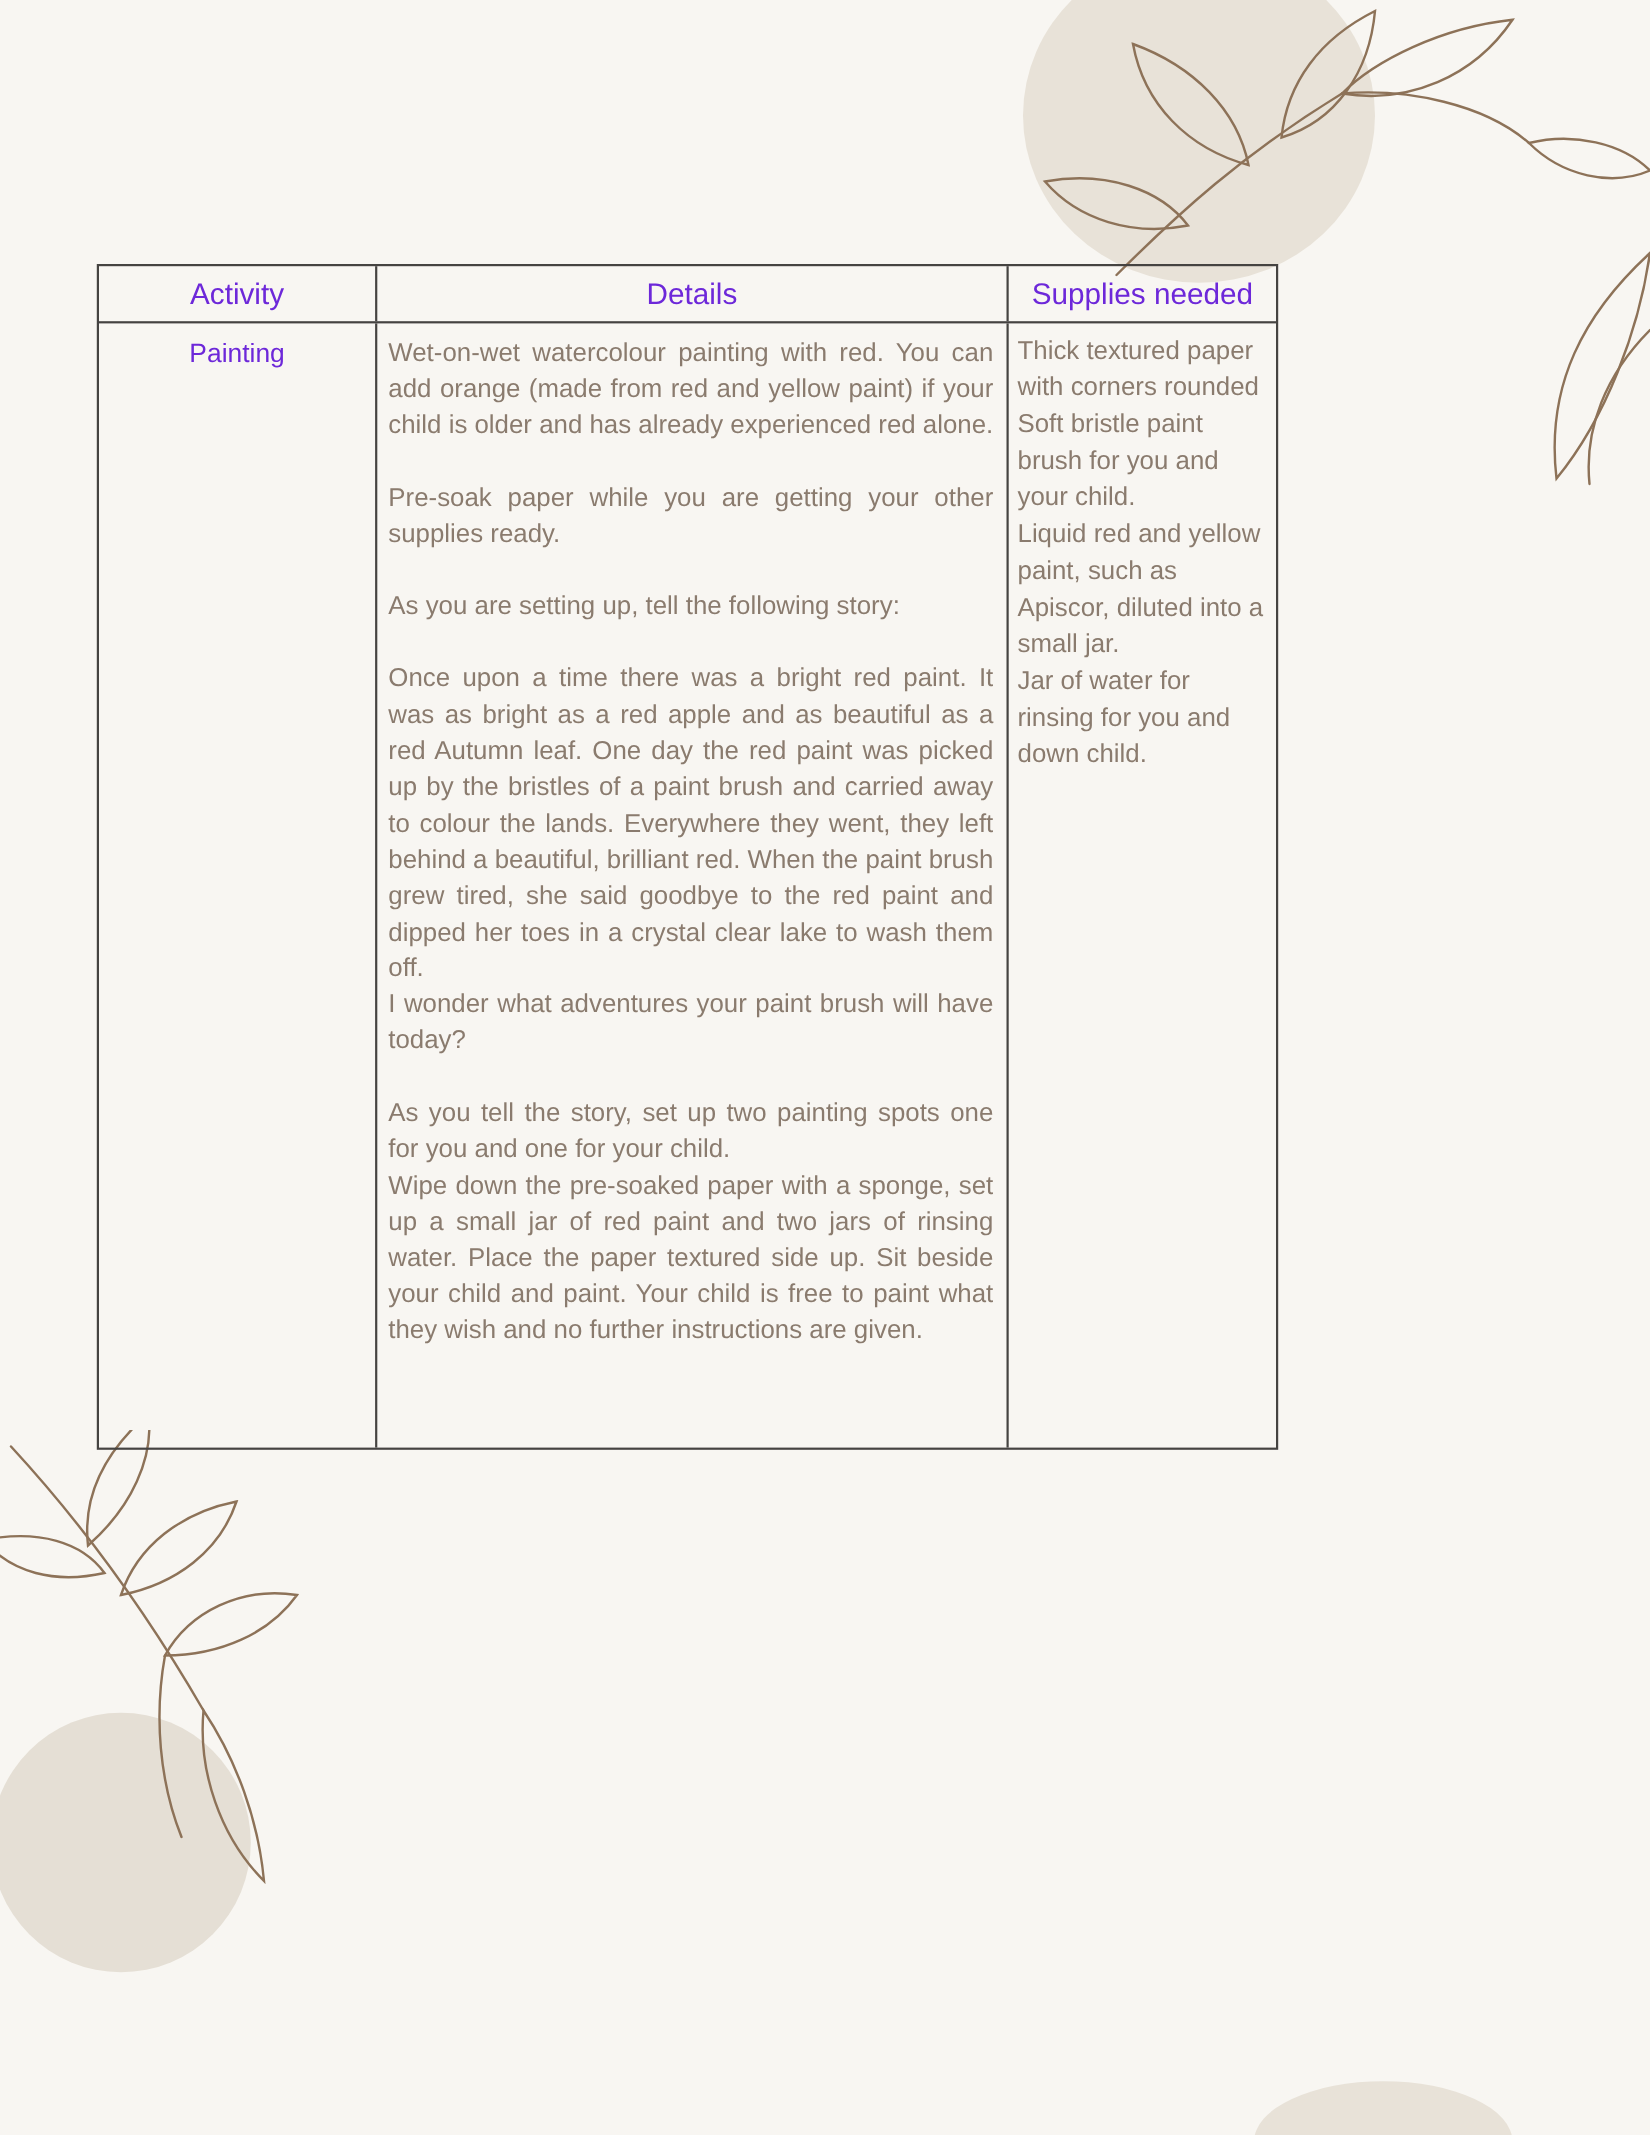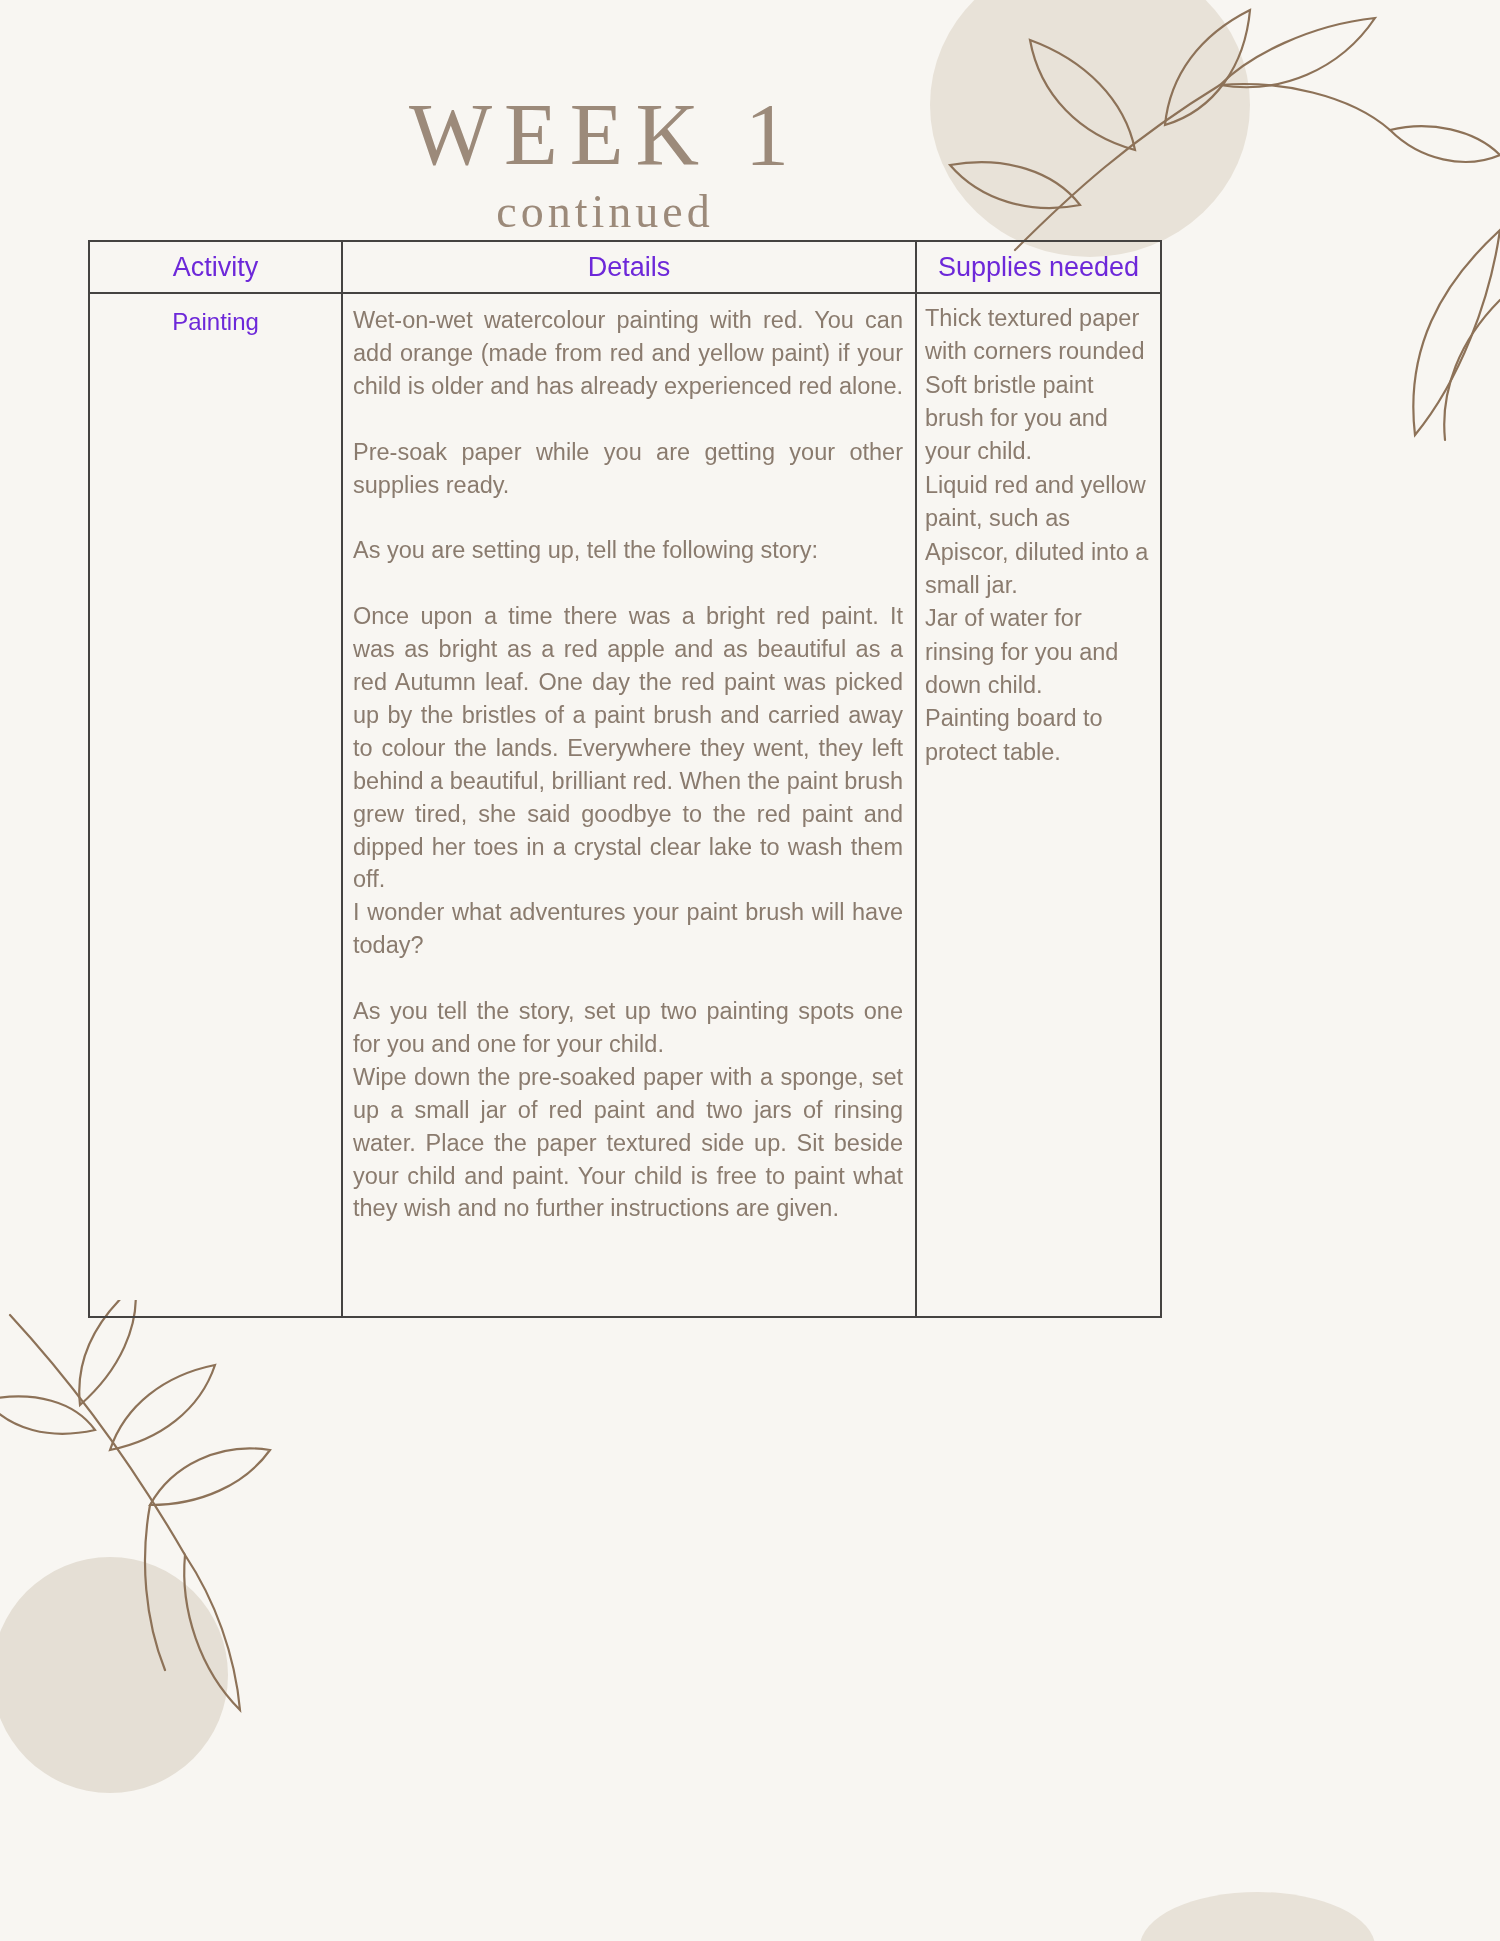--- a/index.html
+++ b/index.html
@@ -125,24 +125,20 @@
       <path d="M110 150 C160 140 200 110 215 65 C165 75 125 105 110 150 Z"></path>
       <path d="M95 130 C50 140 10 130 -15 100 C35 90 75 102 95 130 Z"></path>
       <path d="M150 205 C200 205 245 185 270 150 C220 142 172 165 150 205 Z"></path>
       <path d="M185 255 C215 300 235 355 240 410 C200 370 180 310 185 255 Z"></path>
       <path d="M150 205 C140 260 145 320 165 370"></path>
     </g>
   </svg>
 
   <div class="blob-bottom-right"></div>
 
-  <div class="title-block">
-    <div class="page-title">WEEK 1</div>
-    <div class="page-subtitle">continued</div>
-  </div>
 
   <div class="activity-table">
     <div class="t-header">
       <div class="th-cell col-activity">Activity</div>
       <div class="th-cell col-details">Details</div>
       <div class="th-cell">Supplies needed</div>
     </div>
     <div class="t-row">
       <div class="cell col-activity activity-cell">Painting</div>
       <div class="cell col-details details-cell">
@@ -152,18 +148,17 @@
         <p>Once upon a time there was a bright red paint. It was as bright as a red apple and as beautiful as a red Autumn leaf. One day the red paint was picked up by the bristles of a paint brush and carried away to colour the lands. Everywhere they went, they left behind a beautiful, brilliant red. When the paint brush grew tired, she said goodbye to the red paint and dipped her toes in a crystal clear lake to wash them off.
 I wonder what adventures your paint brush will have today?</p>
         <p>As you tell the story, set up two painting spots one for you and one for your child.
 Wipe down the pre-soaked paper with a sponge, set up a small jar of red paint and two jars of rinsing water. Place the paper textured side up. Sit beside your child and paint. Your child is free to paint what they wish and no further instructions are given.</p>
       </div>
       <div class="cell supplies-cell">
         <div class="supply-item">Thick textured paper with corners rounded</div>
         <div class="supply-item">Soft bristle paint brush for you and your child.</div>
         <div class="supply-item">Liquid red and yellow paint, such as Apiscor, diluted into a small jar.</div>
         <div class="supply-item">Jar of water for rinsing for you and down child.</div>
-        <div class="supply-item">Painting board to protect table.</div>
       </div>
     </div>
   </div>
 
 </div>
 
 </body></html>

